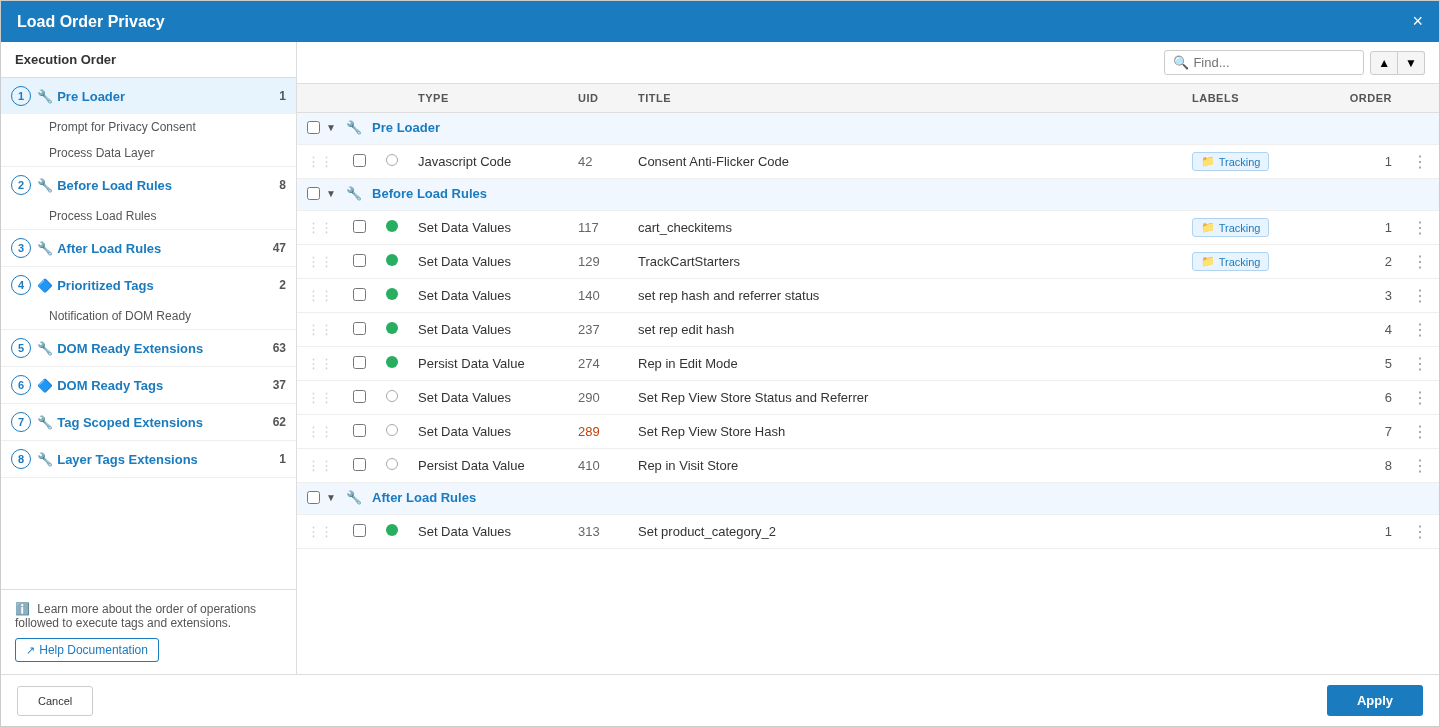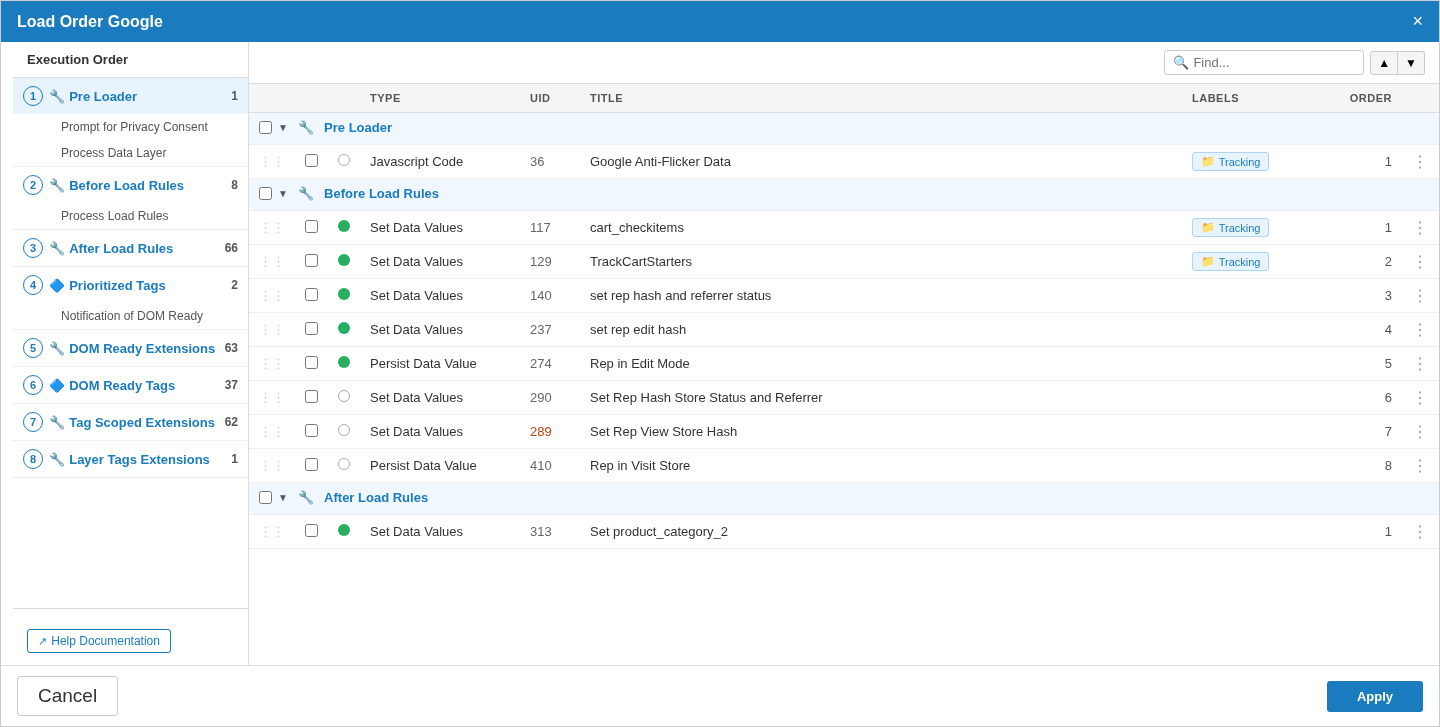--- a/index.html
+++ b/index.html
@@ -16,27 +16,26 @@
       align-items: center;
       flex-shrink: 0;
     }
     .modal-header-title { font-size: 16px; font-weight: bold; }
     .close-btn { background: none; border: none; color: #fff; font-size: 18px; cursor: pointer; }
 
     .modal-body { display: flex; flex: 1; overflow: hidden; }
 
     
     .sidebar {
-      width: 248px;
+      width: 296px;
       flex-shrink: 0;
       border-right: 1px solid #ddd;
       display: flex;
       flex-direction: column;
       overflow: hidden;
-      padding-left: 12px;
     }
     .sidebar-header {
       padding: 10px 14px;
       font-size: 13px;
       font-weight: bold;
       color: #333;
       border-bottom: 1px solid #ddd;
       background: #fff;
     }
     .sidebar-items { flex: 1; overflow-y: auto; }
@@ -168,36 +167,36 @@
       display: flex;
       justify-content: space-between;
       align-items: center;
       padding: 10px 16px;
       border-top: 1px solid #ddd;
       background: #fff;
       flex-shrink: 0;
     }
     .btn-cancel {
       background: #fff; border: 1px solid #ccc; color: #333;
-      padding: 8px 20px; border-radius: 3px; cursor: pointer; font-size: 19px;
+      padding: 8px 20px; border-radius: 3px; cursor: pointer; font-size: 11px;
     }
     .btn-apply {
       background: #1a7bbf; border: none; color: #fff;
       padding: 8px 30px; border-radius: 3px; cursor: pointer; font-size: 13px; font-weight: bold;
     }
 
     input[type="checkbox"] { width: 13px; height: 13px; cursor: pointer; }
   </style>
 </head>
 <body>
 
 <div class="modal">
 
   <div class="modal-header">
-    <span class="modal-header-title">Load Order Google</span>
+    <span class="modal-header-title">Load Order Privacy</span>
     <button class="close-btn">×</button>
   </div>
 
   <div class="modal-body">
 
     <div class="sidebar">
       <div class="sidebar-header">Execution Order</div>
       <div class="sidebar-items">
 
       <div class="sidebar-group">
@@ -217,21 +216,21 @@
     <span class="label">Before Load Rules</span>
     <span class="count">8</span>
   </div>
             <div class="sidebar-sub-item">Process Load Rules</div>
           </div>
           <div class="sidebar-group">
             <div class="sidebar-group-header">
     <span class="num">3</span>
     <span class="icon">🔧</span>
     <span class="label">After Load Rules</span>
-    <span class="count">66</span>
+    <span class="count">47</span>
   </div>
           </div>
           <div class="sidebar-group">
             <div class="sidebar-group-header">
     <span class="num">4</span>
     <span class="icon">🔷</span>
     <span class="label">Prioritized Tags</span>
     <span class="count">2</span>
   </div>
             <div class="sidebar-sub-item">Notification of DOM Ready</div>
@@ -263,20 +262,24 @@
           <div class="sidebar-group">
             <div class="sidebar-group-header">
     <span class="num">8</span>
     <span class="icon">🔧</span>
     <span class="label">Layer Tags Extensions</span>
     <span class="count">1</span>
   </div>
           </div>
         </div>
       <div class="sidebar-footer">
+        <div>
+          <span class="info-icon">ℹ️</span>
+          <span>Learn more about the order of operations followed to execute tags and extensions.</span>
+        </div>
         <button class="help-link">
           <span class="ext-icon">↗</span>
           <span>Help Documentation</span>
         </button>
       </div>
     </div>
 
     <div class="main-content">
       <div class="main-toolbar">
         <div class="search-box">
@@ -317,22 +320,22 @@
   </tr>
               <tr>
       <td class="col-drag" style="color:#ccc;cursor:grab;">⋮⋮</td>
       <td class="col-check">
         <input type="checkbox" style="">
       </td>
       <td class="col-status">
         <span class="status-dot empty"></span>
       </td>
       <td class="col-type">Javascript Code</td>
-      <td class="col-uid" style="color:#666;">36</td>
-      <td class="col-title">Google Anti-Flicker Data</td>
+      <td class="col-uid" style="color:#666;">42</td>
+      <td class="col-title">Consent Anti-Flicker Code</td>
       <td class="col-labels"><span class="label-badge"><span class="folder-icon">📁</span>Tracking</span></td>
       <td class="order-num">1</td>
       <td class="col-menu">
         <span class="menu-dots">⋮</span>
       </td>
     </tr>
               <tr class="section-row">
     <td colspan="9">
       <span style="display:inline-flex;align-items:center;gap:6px;">
         <input type="checkbox" style="">
@@ -430,21 +433,21 @@
               <tr>
       <td class="col-drag" style="color:#ccc;cursor:grab;">⋮⋮</td>
       <td class="col-check">
         <input type="checkbox" style="">
       </td>
       <td class="col-status">
         <span class="status-dot empty"></span>
       </td>
       <td class="col-type">Set Data Values</td>
       <td class="col-uid" style="color:#666;">290</td>
-      <td class="col-title">Set Rep Hash Store Status and Referrer</td>
+      <td class="col-title">Set Rep View Store Status and Referrer</td>
       <td class="col-labels"></td>
       <td class="order-num">6</td>
       <td class="col-menu">
         <span class="menu-dots">⋮</span>
       </td>
     </tr>
               <tr>
       <td class="col-drag" style="color:#ccc;cursor:grab;">⋮⋮</td>
       <td class="col-check">
         <input type="checkbox" style="">

